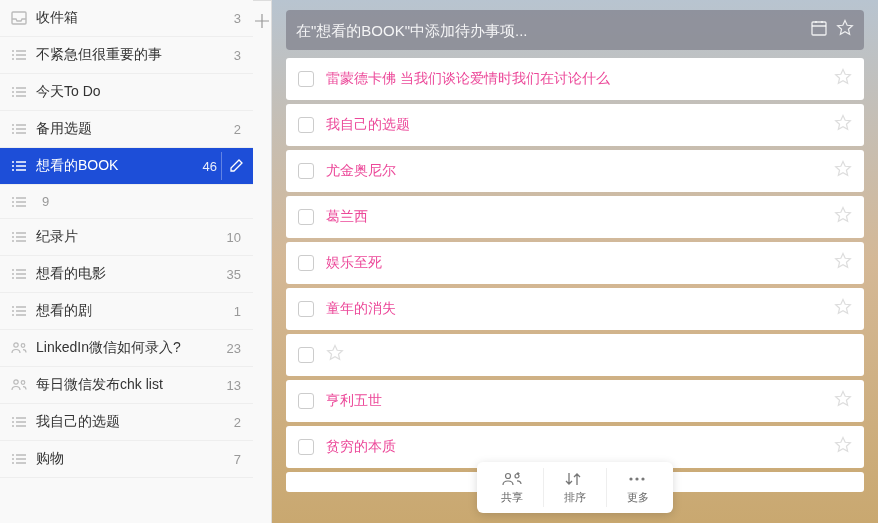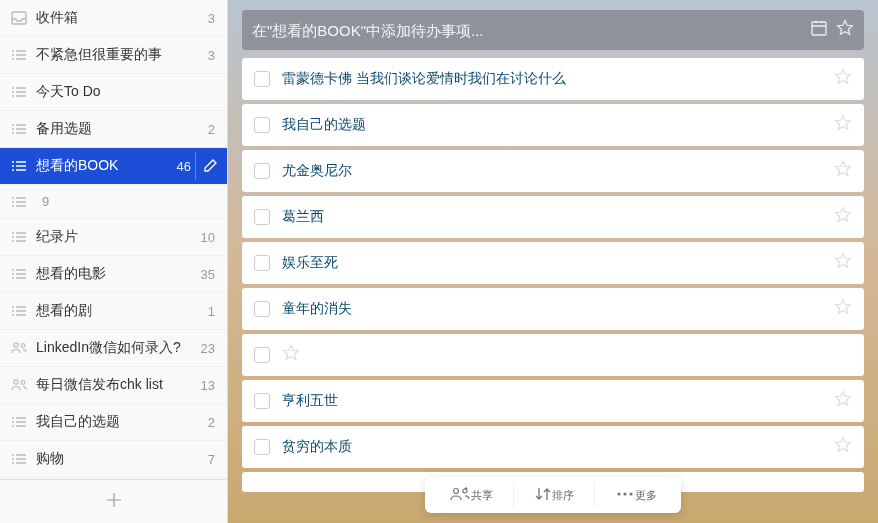--- a/index.html
+++ b/index.html
@@ -5,26 +5,25 @@
     * { margin: 0; padding: 0; box-sizing: border-box; }
     body {
       font-family: -apple-system, BlinkMacSystemFont, "Segoe UI", sans-serif;
       width: 878px;
       height: 523px;
       overflow: hidden;
       display: flex;
       background: linear-gradient(to bottom, #b8c4d0 0%, #d4b896 50%, #c9a870 100%);
     }
     .sidebar {
-      width: 228px;
+      width: 272px;
       height: 100%;
       background: #f9f9f9;
       border-right: 1px solid #ddd;
       display: flex;
-      flex-direction: column;
     }
     .sidebar-list {
       flex: 1;
       overflow-y: auto;
     }
     .sidebar-item {
       display: flex;
       align-items: center;
       padding: 9px 12px 9px 10px;
       cursor: pointer;
@@ -122,42 +121,42 @@
       height: 16px;
       border: 1.5px solid #ccc;
       border-radius: 3px;
       margin-right: 12px;
       flex-shrink: 0;
       cursor: pointer;
     }
     .task-title {
       flex: 1;
       font-size: 14px;
-      color: #0c4a6e;
+      color: #ec4899;
     }
     .task-star {
       color: #ddd;
       cursor: pointer;
       flex-shrink: 0;
     }
     .toolbar {
       position: absolute;
       bottom: 10px;
       left: 50%;
       transform: translateX(-50%);
       background: #fff;
       border-radius: 6px;
       box-shadow: 0 2px 10px rgba(0,0,0,0.15);
       display: flex;
       padding: 6px 4px;
     }
     .toolbar-btn {
       display: flex;
-      flex-direction: row;
-      align-items: center;
+      flex-direction: column;
+      align-items: flex-start;
       padding: 2px 20px;
       cursor: pointer;
       color: #666;
       font-size: 11px;
       border-right: 1px solid #eee;
     }
     .toolbar-btn:last-child { border-right: none; }
     .toolbar-btn .tb-icon { height: 18px; display: flex; align-items: center; margin-bottom: 2px; }
   </style>
 </head>

